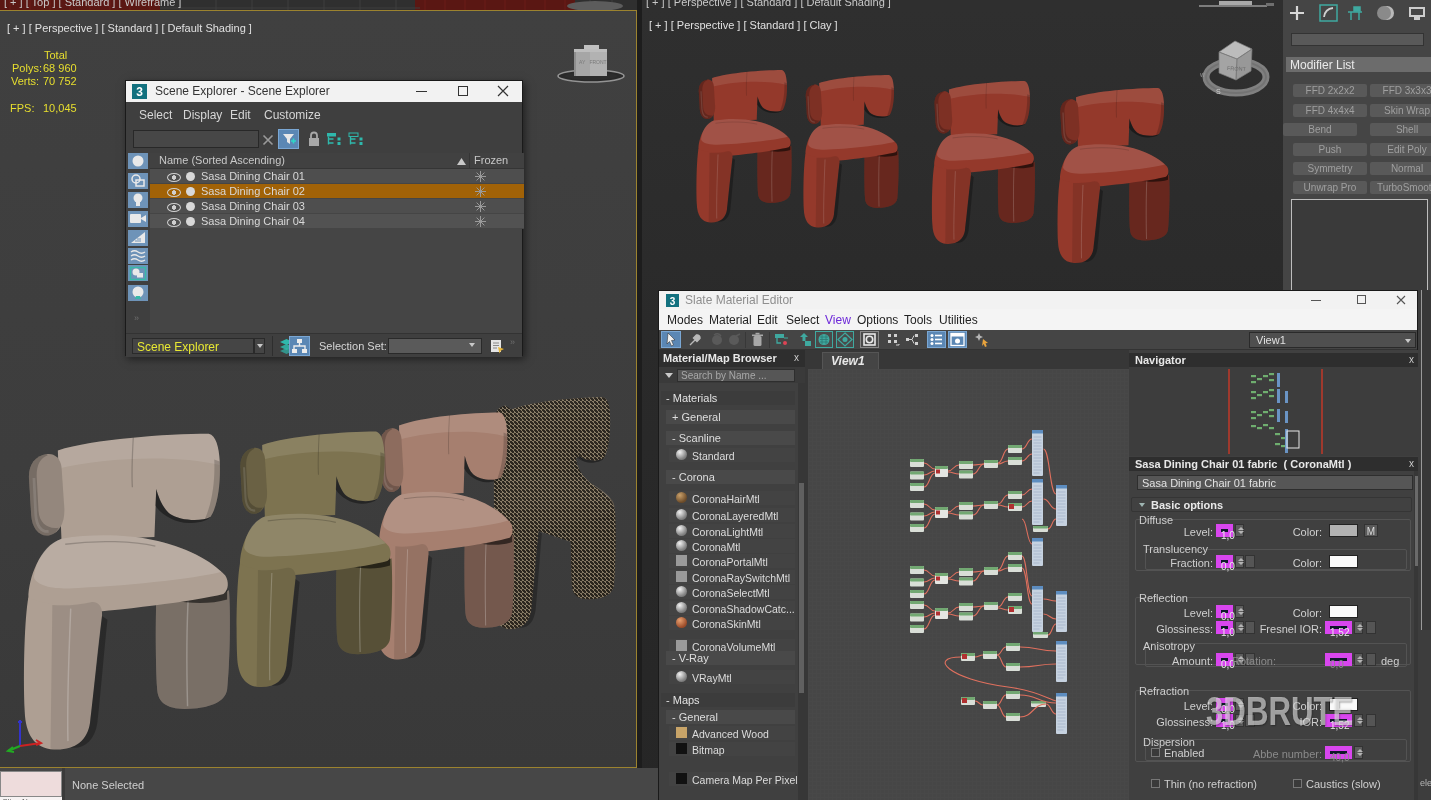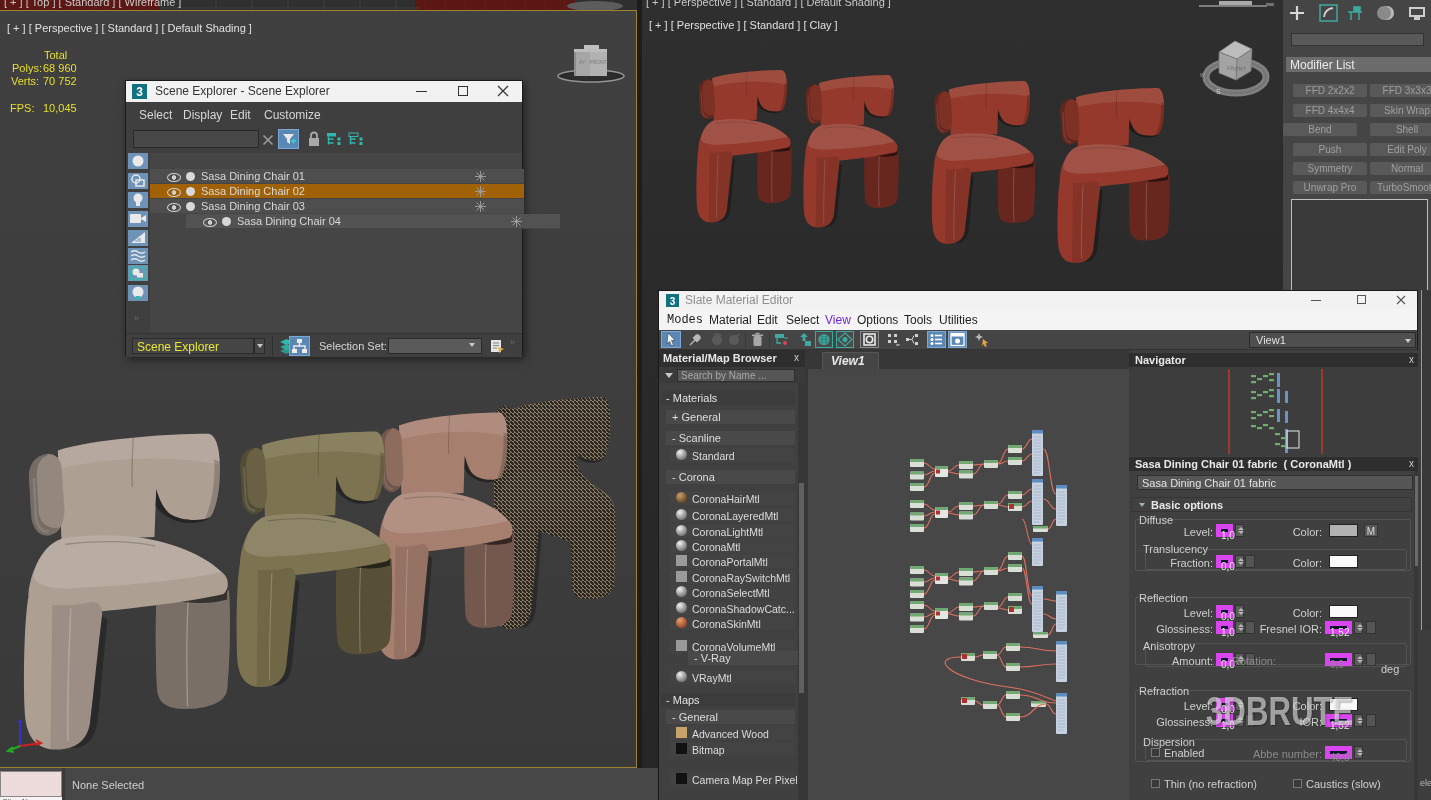--- a/index.html
+++ b/index.html
@@ -301,20 +301,28 @@
         <rect x="0" y="112" width="20" height="16" fill="#6e93b8"></rect>
           <rect x="2.5" y="114.5" width="15" height="12" fill="none" stroke="#38b8a8" stroke-width="1.5"></rect>
           <circle cx="8" cy="119" r="3.5" fill="#e9e9e9"></circle>
           <rect x="9" y="120" width="6" height="4.5" fill="#e9e9e9"></rect>
         <rect x="0" y="132" width="20" height="16" fill="#6e93b8"></rect>
           <circle cx="10" cy="139" r="5.5" fill="#e9e9e9"></circle>
           <path d="M8 143 h4 l1 3 h-6 z" fill="#38b8a8"></path>
       </g>
     </svg>
 
+    <div class="abs" style="left:24px;top:72px;width:374px;height:16px;background:#414141;border-bottom:1px solid #353535;">
+      <div class="txt" style="left:9px;top:1px;font-size:11px;color:#c8c8c8;">Name (Sorted Ascending)</div>
+      <svg class="abs" style="left:307px;top:5px;" width="9" height="7" viewBox="0 0 9 7">
+          <path d="M4.5 0 L9 7 H0 Z" fill="#c8c8c8"></path>
+        </svg>
+      <div class="abs" style="left:319px;top:0;width:1px;height:16px;background:#353535;"></div>
+      <div class="txt" style="left:324px;top:1px;font-size:11px;color:#c8c8c8;">Frozen</div>
+    </div>
 
     <div class="abs" id="rows" style="left:24px;top:88px;width:374px;height:60px;">
       <div class="serow" style="top:0;background:#4e4e4e;">
           <span class="nm">Sasa Dining Chair 01</span>
           <svg class="snow" viewBox="0 0 11 11">
             <g stroke="#9a9a9a" stroke-width="1">
               <path d="M5.5 0v11M0 5.5h11M1.6 1.6l7.8 7.8M9.4 1.6L1.6 9.4"></path>
             </g>
             <circle cx="5.5" cy="5.5" r="1.5" fill="#9a9a9a"></circle>
           </svg>
@@ -330,21 +338,21 @@
         </div>
       <div class="serow" style="top:30px;background:#4e4e4e;">
           <span class="nm">Sasa Dining Chair 03</span>
           <svg class="snow" viewBox="0 0 11 11">
             <g stroke="#9a9a9a" stroke-width="1">
               <path d="M5.5 0v11M0 5.5h11M1.6 1.6l7.8 7.8M9.4 1.6L1.6 9.4"></path>
             </g>
             <circle cx="5.5" cy="5.5" r="1.5" fill="#9a9a9a"></circle>
           </svg>
         </div>
-      <div class="serow" style="top:45px;background:#525252;margin-left:36px;">
+      <div class="serow" style="top:45px;background:#525252;">
           <span class="nm">Sasa Dining Chair 04</span>
           <svg class="snow" viewBox="0 0 11 11">
             <g stroke="#9a9a9a" stroke-width="1">
               <path d="M5.5 0v11M0 5.5h11M1.6 1.6l7.8 7.8M9.4 1.6L1.6 9.4"></path>
             </g>
             <circle cx="5.5" cy="5.5" r="1.5" fill="#9a9a9a"></circle>
           </svg>
         </div>
     </div>
 
@@ -392,21 +400,21 @@
       </svg>
       <div class="txt" style="left:26px;top:2px;font-size:12px;color:#8f8f8f;">Slate Material Editor</div>
       <div class="abs" style="left:652px;top:9px;width:10px;height:1px;background:#555;"></div>
       <div class="abs" style="left:698px;top:4px;width:9px;height:9px;border:1px solid #555;"></div>
       <svg class="abs" style="left:737px;top:4px;" width="10" height="10" viewBox="0 0 10 10">
           <path d="M1 1 L9 9 M9 1 L1 9" stroke="#555" stroke-width="1.1"></path>
         </svg>
     </div>
 
     <div class="abs" style="left:0;top:18px;width:758px;height:21px;background:#f4f4f4;">
-      <div class="txt" style="left:8px;top:4px;font-size:12px;color:#222;font-family:Liberation Mono, monospace;">Modes</div>
+      <div class="txt" style="left:8px;top:4px;font-size:12px;color:#222;">Modes</div>
       <div class="txt" style="left:50px;top:4px;font-size:12px;color:#222;">Material</div>
       <div class="txt" style="left:98px;top:4px;font-size:12px;color:#222;">Edit</div>
       <div class="txt" style="left:127px;top:4px;font-size:12px;color:#222;">Select</div>
       <div class="txt" style="left:166px;top:4px;font-size:12px;color:#6d28d9;">View</div>
       <div class="txt" style="left:198px;top:4px;font-size:12px;color:#222;">Options</div>
       <div class="txt" style="left:245px;top:4px;font-size:12px;color:#222;">Tools</div>
       <div class="txt" style="left:280px;top:4px;font-size:12px;color:#222;">Utilities</div>
     </div>
 
     <div class="abs" style="left:0;top:39px;width:758px;height:20px;background:#454545;border-bottom:1px solid #333;">
@@ -561,21 +569,21 @@
             <span class="blb">CoronaShadowCatc...</span>
           </div>
       <div class="bitem" style="top:233px;">
             <span class="bico" style="background:radial-gradient(circle at 35% 30%, #e8a070, #9a4a28 70%);border-radius:50%;"></span>
             <span class="blb">CoronaSkinMtl</span>
           </div>
       <div class="bitem" style="top:256px;">
             <span class="bico" style="background:#9a9a9a;"></span>
             <span class="blb">CoronaVolumeMtl</span>
           </div>
-      <div class="bsub" style="top:268px;margin-left:22px;">-  V-Ray</div>
+      <div class="bsub" style="top:268px;">-  V-Ray</div>
       <div class="bitem" style="top:287px;">
             <span class="bico" style="background:radial-gradient(circle at 35% 30%, #f2f2f2, #8a8a8a 60%, #555);border-radius:50%;"></span>
             <span class="blb">VRayMtl</span>
           </div>
       <div class="bgrp" style="top:310px;">-  Maps</div>
       <div class="bsub" style="top:327px;">-  General</div>
       <div class="bitem" style="top:343px;">
             <span class="bico" style="background:#c8a468;"></span>
             <span class="blb">Advanced Wood</span>
           </div>
@@ -876,21 +884,21 @@
             <i class="sd"></i>
           </div>
       <div class="mb" style="left:116px;top:182px;"></div>
       <div class="plab" style="left:103px;top:184px;width:90px;text-align:left;color:#8a8a8a;">Rotation:</div>
       <div class="vb" style="left:196px;top:182px;color:#8a8a8a;width:27px;">0,0</div>
       <div class="sp" style="left:225px;top:182px;">
             <i class="su"></i>
             <i class="sd"></i>
           </div>
       <div class="mb" style="left:237px;top:182px;"></div>
-      <div class="plab" style="left:252px;top:192px;">deg</div>
+      <div class="plab" style="left:252px;top:184px;">deg</div>
       <div class="gbox" style="left:6px;top:219px;width:276px;height:72px;"></div>
       <div class="gbox" style="left:16px;top:268px;width:262px;height:22px;"></div>
       <div class="plab" style="left:10px;top:214px;">Refraction</div>
       <div class="plab" style="left:-6px;top:229px;width:90px;text-align:right;color:#cfcfcf;">Level:</div>
       <div class="vb" style="left:87px;top:227px;color:#e8e8e8;">0,0</div>
       <div class="sp" style="left:106px;top:227px;">
             <i class="su"></i>
             <i class="sd"></i>
           </div>
       <div class="plab" style="left:103px;top:229px;width:90px;text-align:right;color:#cfcfcf;">Color:</div>

